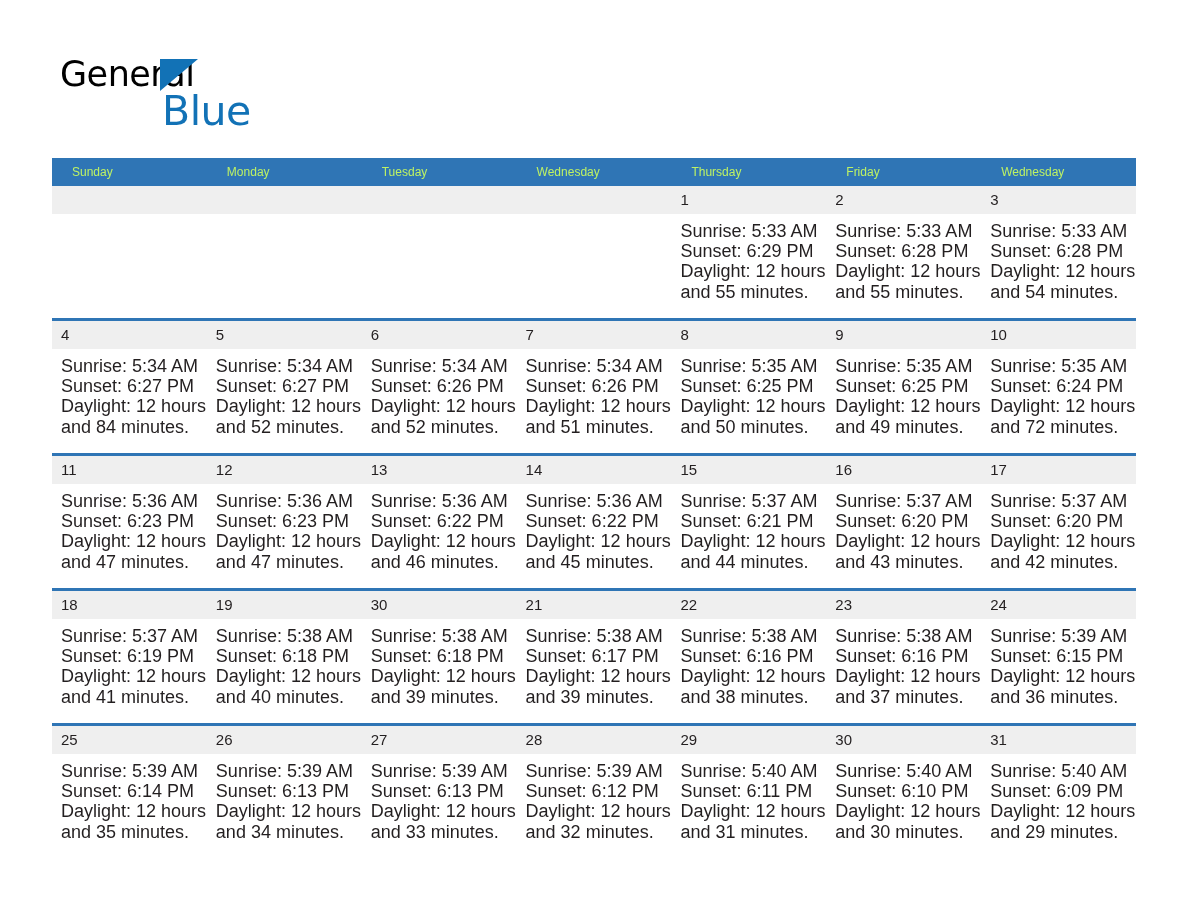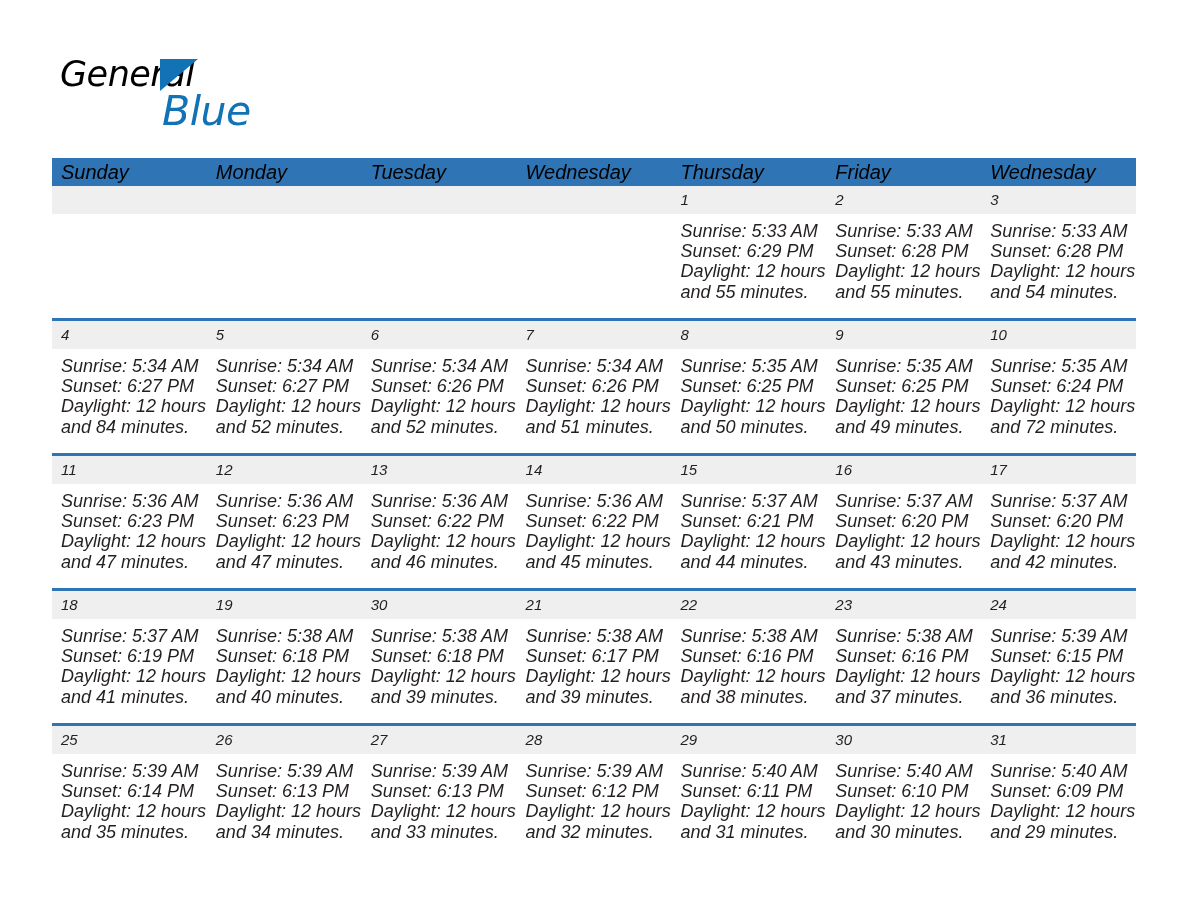--- a/index.html
+++ b/index.html
@@ -13,21 +13,20 @@
     font-family: "Liberation Sans", sans-serif;
     color: #231f20;
     overflow: hidden;
   }
 
   .page {
     position: relative;
     width: 1188px;
     height: 918px;
     box-sizing: border-box;
-    font-style: italic;
   }
 
   
   .header {
     position: absolute;
     left: 52px;
     top: 40px;
     right: 52px;
     height: 110px;
   }
@@ -103,24 +102,24 @@
   }
 
   .weekday-row {
     display: flex;
     background: #2f75b5;
     height: 28px;
   }
   .weekday {
     flex: 1 1 0;
     min-width: 0;
-    color: #000000;
-    font-size: 20px;
+    color: #bef264;
+    font-size: 12px;
     line-height: 28px;
-    padding-left: 9px;
+    padding-left: 20px;
     box-sizing: border-box;
     white-space: nowrap;
   }
 
   .week {
     display: flex;
     border-top: 3px solid #2f75b5;
     background: #ffffff;
   }
   .week.first { border-top: none; }

